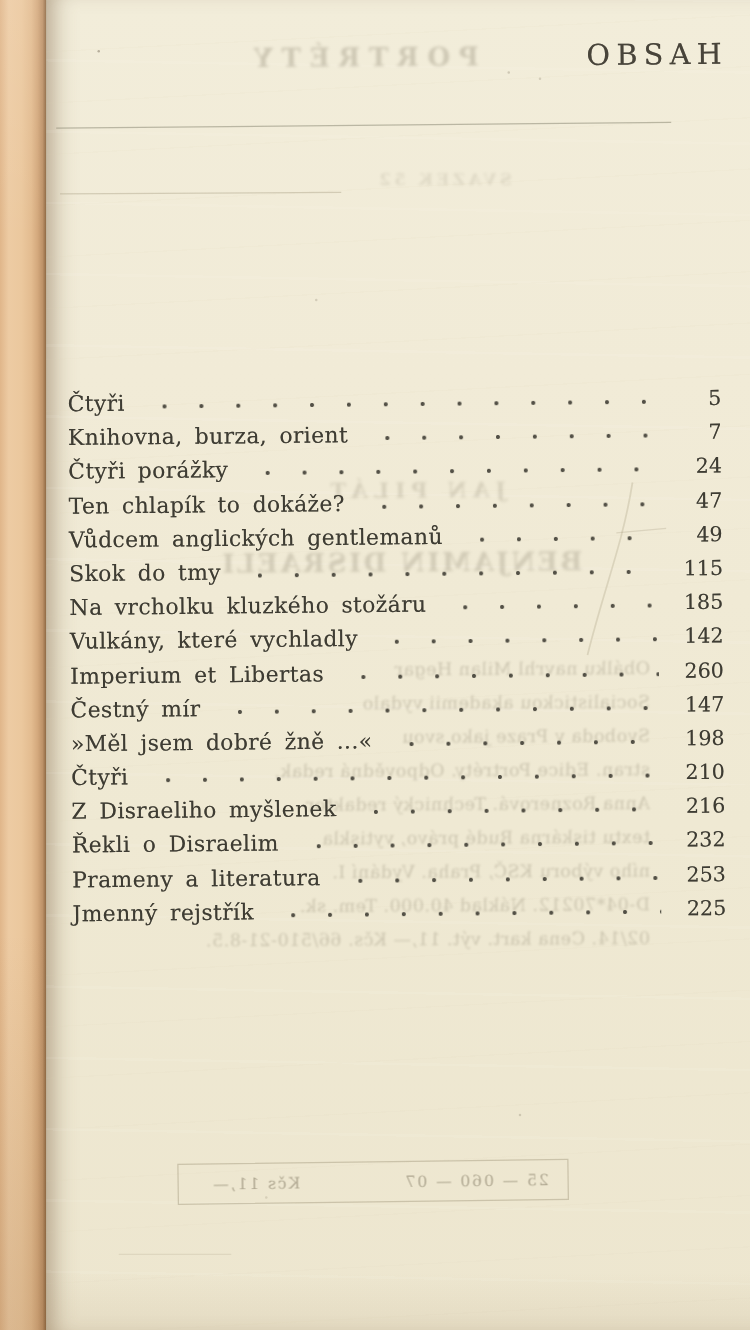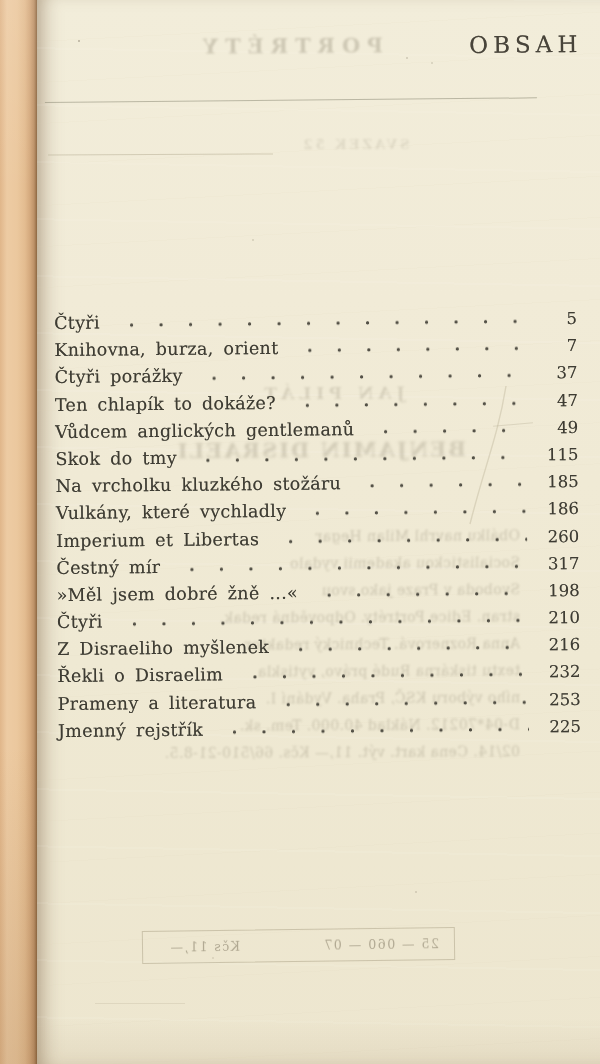--- a/index.html
+++ b/index.html
@@ -152,21 +152,21 @@
 
     <div class="toc-row">
       <span class="toc-label">Knihovna, burza, orient</span>
       <span class="leader"></span>
       <span class="toc-page">7</span>
     </div>
 
     <div class="toc-row">
       <span class="toc-label">Čtyři porážky</span>
       <span class="leader"></span>
-      <span class="toc-page">37</span>
+      <span class="toc-page">24</span>
     </div>
 
     <div class="toc-row">
       <span class="toc-label">Ten chlapík to dokáže?</span>
       <span class="leader"></span>
       <span class="toc-page">47</span>
     </div>
 
     <div class="toc-row">
       <span class="toc-label">Vůdcem anglických gentlemanů</span>
@@ -182,33 +182,33 @@
 
     <div class="toc-row">
       <span class="toc-label">Na vrcholku kluzkého stožáru</span>
       <span class="leader"></span>
       <span class="toc-page">185</span>
     </div>
 
     <div class="toc-row">
       <span class="toc-label">Vulkány, které vychladly</span>
       <span class="leader"></span>
-      <span class="toc-page">186</span>
+      <span class="toc-page">142</span>
     </div>
 
     <div class="toc-row">
       <span class="toc-label">Imperium et Libertas</span>
       <span class="leader"></span>
       <span class="toc-page">260</span>
     </div>
 
     <div class="toc-row">
       <span class="toc-label">Čestný mír</span>
       <span class="leader"></span>
-      <span class="toc-page">317</span>
+      <span class="toc-page">147</span>
     </div>
 
     <div class="toc-row">
       <span class="toc-label">»Měl jsem dobré žně ...«</span>
       <span class="leader"></span>
       <span class="toc-page">198</span>
     </div>
 
     <div class="toc-row">
       <span class="toc-label">Čtyři</span>

